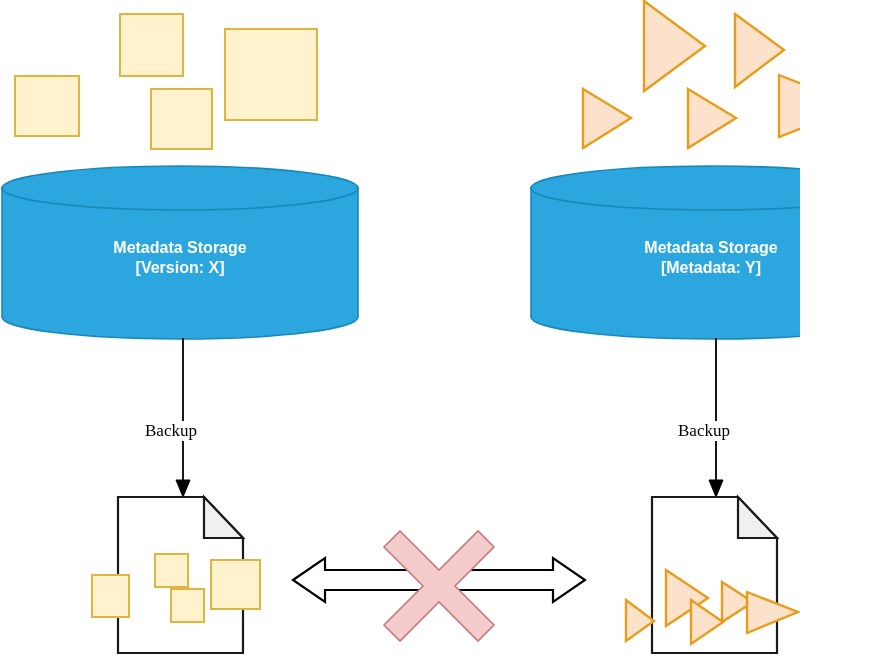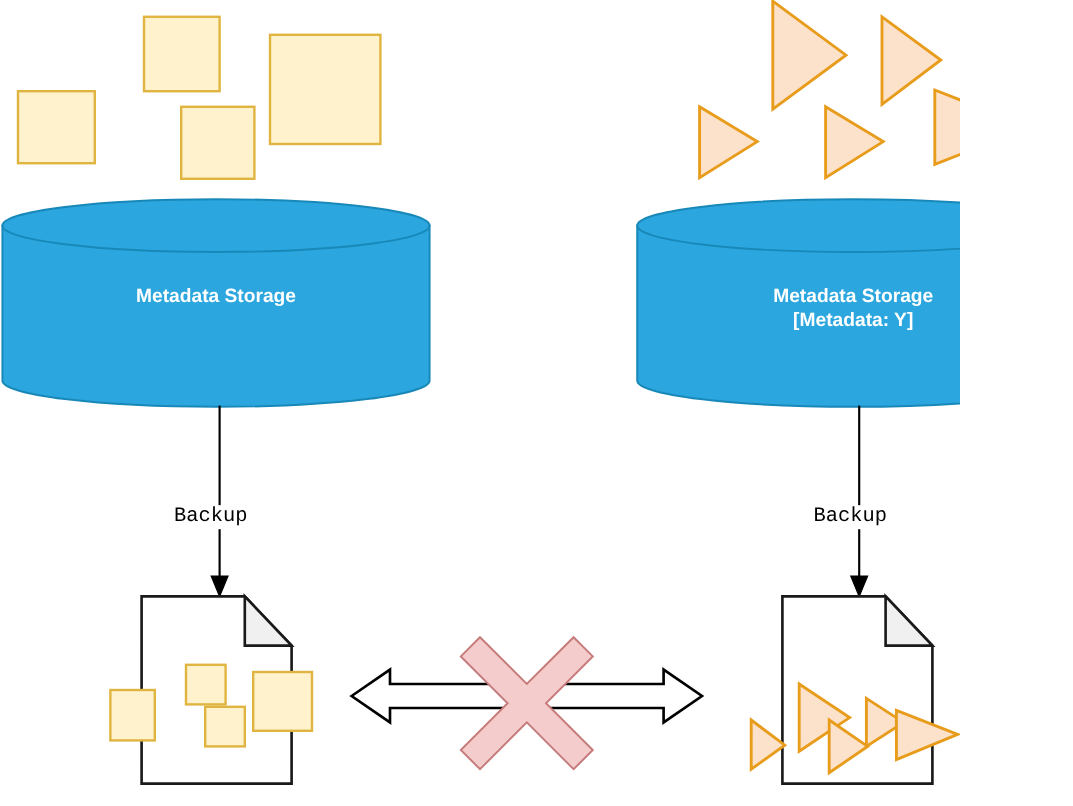--- a/index.html
+++ b/index.html
@@ -35,21 +35,21 @@
     font-family: "Liberation Sans", sans-serif;
     pointer-events: none;
     white-space: nowrap;
   }
   .edge-label {
     position: absolute;
     text-align: center;
     color: #000000;
     font-size: 17px;
     line-height: 20px;
-    font-family: Liberation Mono, monospace;
+    font-family: Liberation Serif, serif;
     background: #ffffff;
     padding: 0 3px;
     white-space: nowrap;
   }
 </style>
 </head>
 <body>
 
 <div id="canvas">
 
@@ -123,20 +123,21 @@
     </g>
 
     <g>
       <polygon points="400,531 439,570 478,531 494,547 455,586 494,625 478,641 439,602 400,641 384,625 423,586 384,547" fill="#F4CCCC" stroke="#C57B7B" stroke-width="1.6" stroke-linejoin="miter"></polygon>
     </g>
 
   </svg>
 
   <div class="cyl-label" style="left:0px; top:238px; width:360px;">
     <div>Metadata Storage</div>
+    <div>[Version: X]</div>
   </div>
 
   <div class="cyl-label" style="left:531px; top:238px; width:360px;">
     <div>Metadata Storage</div>
     <div>[Metadata: Y]</div>
   </div>
 
   <div class="edge-label" style="left:142px; top:421px;">Backup</div>
 
   <div class="edge-label" style="left:675px; top:421px;">Backup</div>

